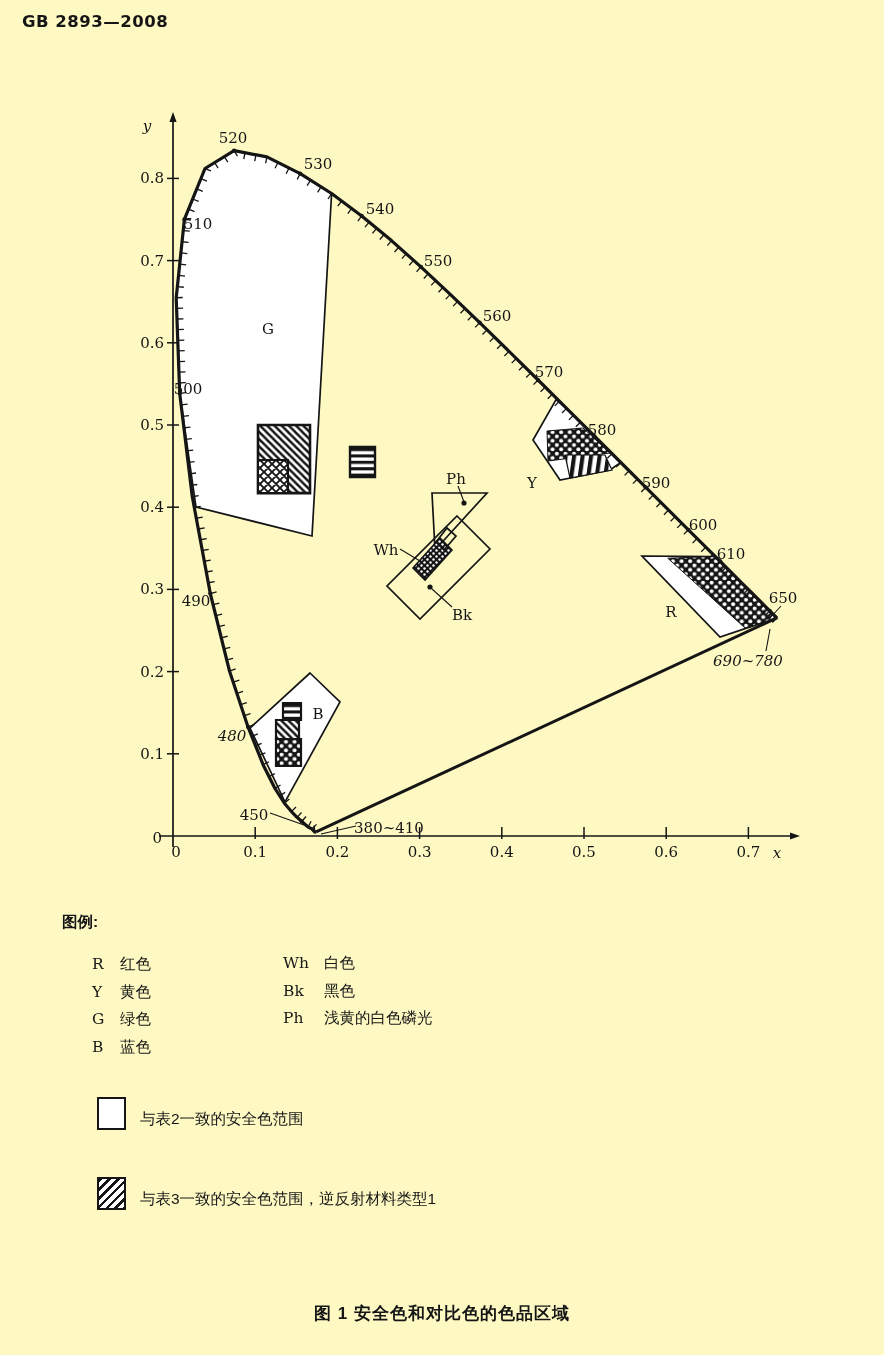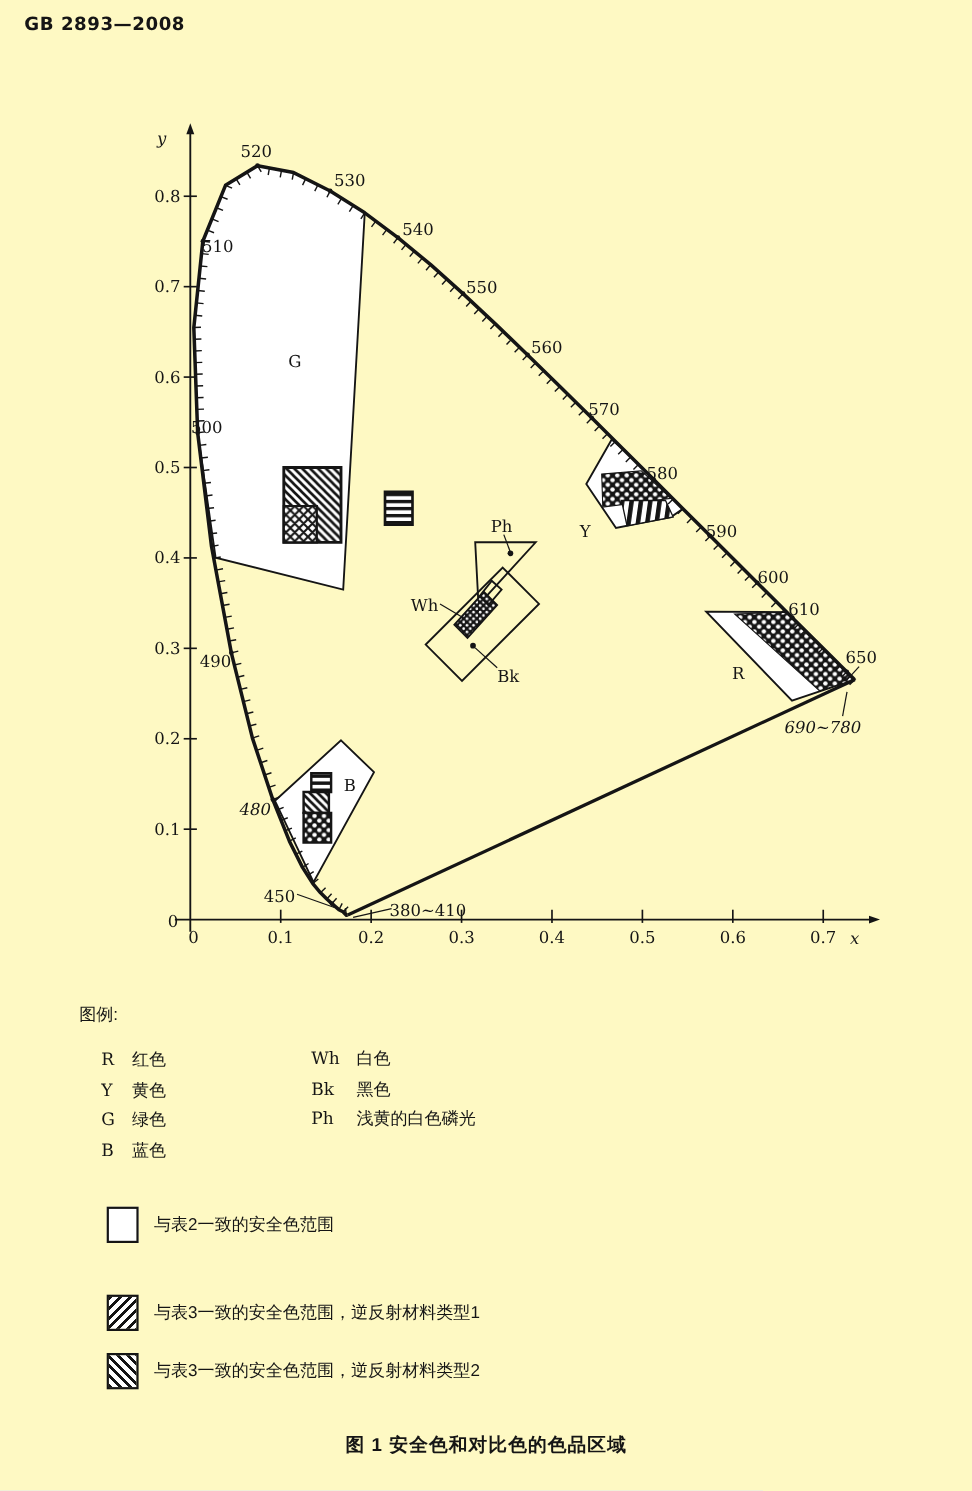--- a/index.html
+++ b/index.html
@@ -2,27 +2,27 @@
 <html><head>
 <meta charset="utf-8">
 <style>
   html,body{margin:0;padding:0;background:#e8e8e8;}
   #page{position:relative;width:884px;height:1355px;background:#fef9c3;overflow:hidden;
         font-family:"Liberation Sans",sans-serif;color:#151515;}
   #gb-header{position:absolute;left:22px;top:12px;font-family:"DejaVu Sans",sans-serif;
              font-weight:bold;font-size:16.5px;letter-spacing:.5px;}
   #chart-svg{position:absolute;left:0;top:0;}
   #chart-svg text{font-family:"DejaVu Serif","Liberation Serif",serif;font-size:15px;fill:#151515;}
-  .leg-title{position:absolute;left:72px;top:912px;font-size:15.5px;font-weight:400;}
+  .leg-title{position:absolute;left:62px;top:912px;font-size:15.5px;font-weight:700;}
   .abbr-col{position:absolute;font-size:15.5px;}
   .abbr-col .row{height:27.5px;line-height:27.5px;}
   .abbr-col .ab{display:inline-block;font-family:"DejaVu Serif","Liberation Serif",serif;}
   #abbr-col-1{left:92px;top:950px;} #abbr-col-1 .ab{width:28px;}
   #abbr-col-2{left:283px;top:949px;} #abbr-col-2 .ab{width:41px;}
-  .sw-row{position:absolute;left:97px;display:flex;align-items:center;height:34px;}
+  .sw-row{position:absolute;left:97px;display:flex;align-items:flex-end;height:34px;}
   .swatch{width:25px;height:29px;border:2.5px solid #151515;background:#fff;flex:none;}
   .swatch.stripes{background:repeating-linear-gradient(180deg,#151515 0 3px,#fff 3px 6.6px);}
   .swatch.hatch1{background:repeating-linear-gradient(135deg,#151515 0 2.6px,#fff 2.6px 6.2px);}
   .swatch.hatch2{background:repeating-linear-gradient(45deg,#151515 0 2.6px,#fff 2.6px 6.2px);}
   .sw-label{margin-left:14px;font-size:15.5px;white-space:nowrap;}
   #fig-caption{position:absolute;left:0;top:1302px;width:884px;text-align:center;
                font-size:17px;font-weight:bold;letter-spacing:1px;}
 </style>
 </head>
 <body>
@@ -330,20 +330,16 @@
   </div>
 
   <div class="sw-row" style="top:1096px">
     <span class="swatch open"></span>
     <span class="sw-label">与表2一致的安全色范围</span>
   </div>
   <div class="sw-row" style="top:1176px">
     <span class="swatch hatch1"></span>
     <span class="sw-label">与表3一致的安全色范围，逆反射材料类型1</span>
   </div>
-  <div class="sw-row" style="top:1229px">
-    <span class="swatch hatch2"></span>
-    <span class="sw-label">与表3一致的安全色范围，逆反射材料类型2</span>
-  </div>
 
   <div id="fig-caption">图 1  安全色和对比色的色品区域</div>
 
 </div>
 
 </body></html>

